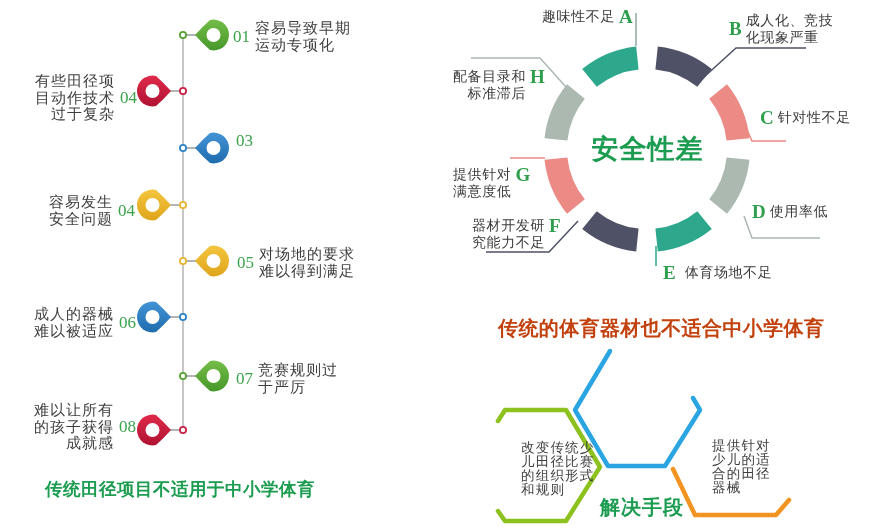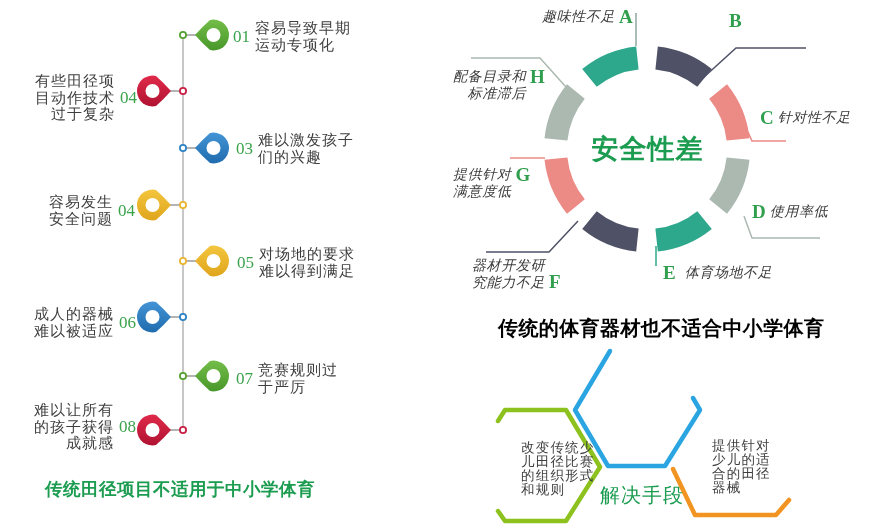--- a/index.html
+++ b/index.html
@@ -27,43 +27,43 @@
     position:absolute;left:45px;top:477px;
     font-family:"Liberation Serif",serif;font-weight:bold;font-size:17.5px;
     color:#1b9c50;letter-spacing:0.5px;
   }
   
   .ring-label{position:absolute;display:flex;gap:4px;}
   .ring-letter{
     font-family:"Liberation Serif",serif;font-weight:bold;font-size:19px;
     color:#2f9e4d;line-height:17px;flex:0 0 auto;
   }
-  .ring-text{font-size:14px;line-height:16.5px;letter-spacing:0.6px;color:#3b3b3b;font-style:italic;}
+  .ring-text{font-size:14px;line-height:16.5px;letter-spacing:0.6px;color:#3b3b3b;}
   .lbl-center{align-items:center;}
   .lbl-top{align-items:flex-start;justify-content:center;}
-  .lbl-bottom{align-items:flex-end;margin-top:40px;}
+  .lbl-bottom{}
   .ta-right{text-align:right;}
   .ring-center{
     position:absolute;left:560px;top:131px;width:175px;text-align:center;
     font-family:Liberation Mono, monospace;font-weight:bold;font-size:27px;
     color:#1b9c50;letter-spacing:1px;
   }
   .ring-caption{
     position:absolute;left:498px;top:315px;
     font-family:Liberation Sans, sans-serif;font-weight:bold;font-size:20px;
-    color:#000000;letter-spacing:0.4px;
+    color:#c2410c;letter-spacing:0.4px;
   }
   
   .hex-text{
     position:absolute;font-size:13.5px;line-height:14px;letter-spacing:1.2px;
     color:#3e3e3e;white-space:pre-line;
   }
   .hex-title{
-    position:absolute;left:600px;top:482px;
-    font-family:"Liberation Serif",serif;font-weight:normal;font-size:20px;
+    position:absolute;left:600px;top:494px;
+    font-family:"Liberation Serif",serif;font-weight:bold;font-size:20px;
     color:#1b9c50;letter-spacing:1px;
   }
 </style>
 </head>
 <body>
 
 <div id="canvas">
 
   <svg id="art" width="892" height="530" viewBox="0 0 892 530">
     <defs>
@@ -165,22 +165,20 @@
 运动专项化</div>
   </div>
   <div class="tl-row leftside" style="right:755px;top:73px">
     <div class="tl-text pre">有些田径项
 目动作技术
 过于复杂</div>
     <span class="tl-num">04</span>
   </div>
   <div class="tl-row rightside" style="left:236px;top:132px">
     <span class="tl-num">03</span>
-    <div class="tl-text pre">难以激发孩子
-们的兴趣</div>
   </div>
   <div class="tl-row leftside" style="right:757px;top:194px">
     <div class="tl-text pre">容易发生
 安全问题</div>
     <span class="tl-num">04</span>
   </div>
   <div class="tl-row rightside" style="left:237px;top:246px">
     <span class="tl-num">05</span>
     <div class="tl-text pre">对场地的要求
 难以得到满足</div>
@@ -203,20 +201,22 @@
   </div>
 
   <div class="tl-title">传统田径项目不适用于中小学体育</div>
 
   <div class="ring-label lbl-center" style="left:542px;top:8px">
     <div class="ring-text">趣味性不足</div>
     <span class="ring-letter">A</span>
   </div>
   <div class="ring-label lbl-center" style="left:729px;top:12px">
     <span class="ring-letter">B</span>
+    <div class="ring-text pre">成人化、竞技
+化现象严重</div>
   </div>
   <div class="ring-label lbl-center" style="left:760px;top:109px">
     <span class="ring-letter">C</span>
     <div class="ring-text">针对性不足</div>
   </div>
   <div class="ring-label lbl-center" style="left:752px;top:203px">
     <span class="ring-letter">D</span>
     <div class="ring-text">使用率低</div>
   </div>
   <div class="ring-label lbl-center" style="left:663px;top:264px;gap:9px">

